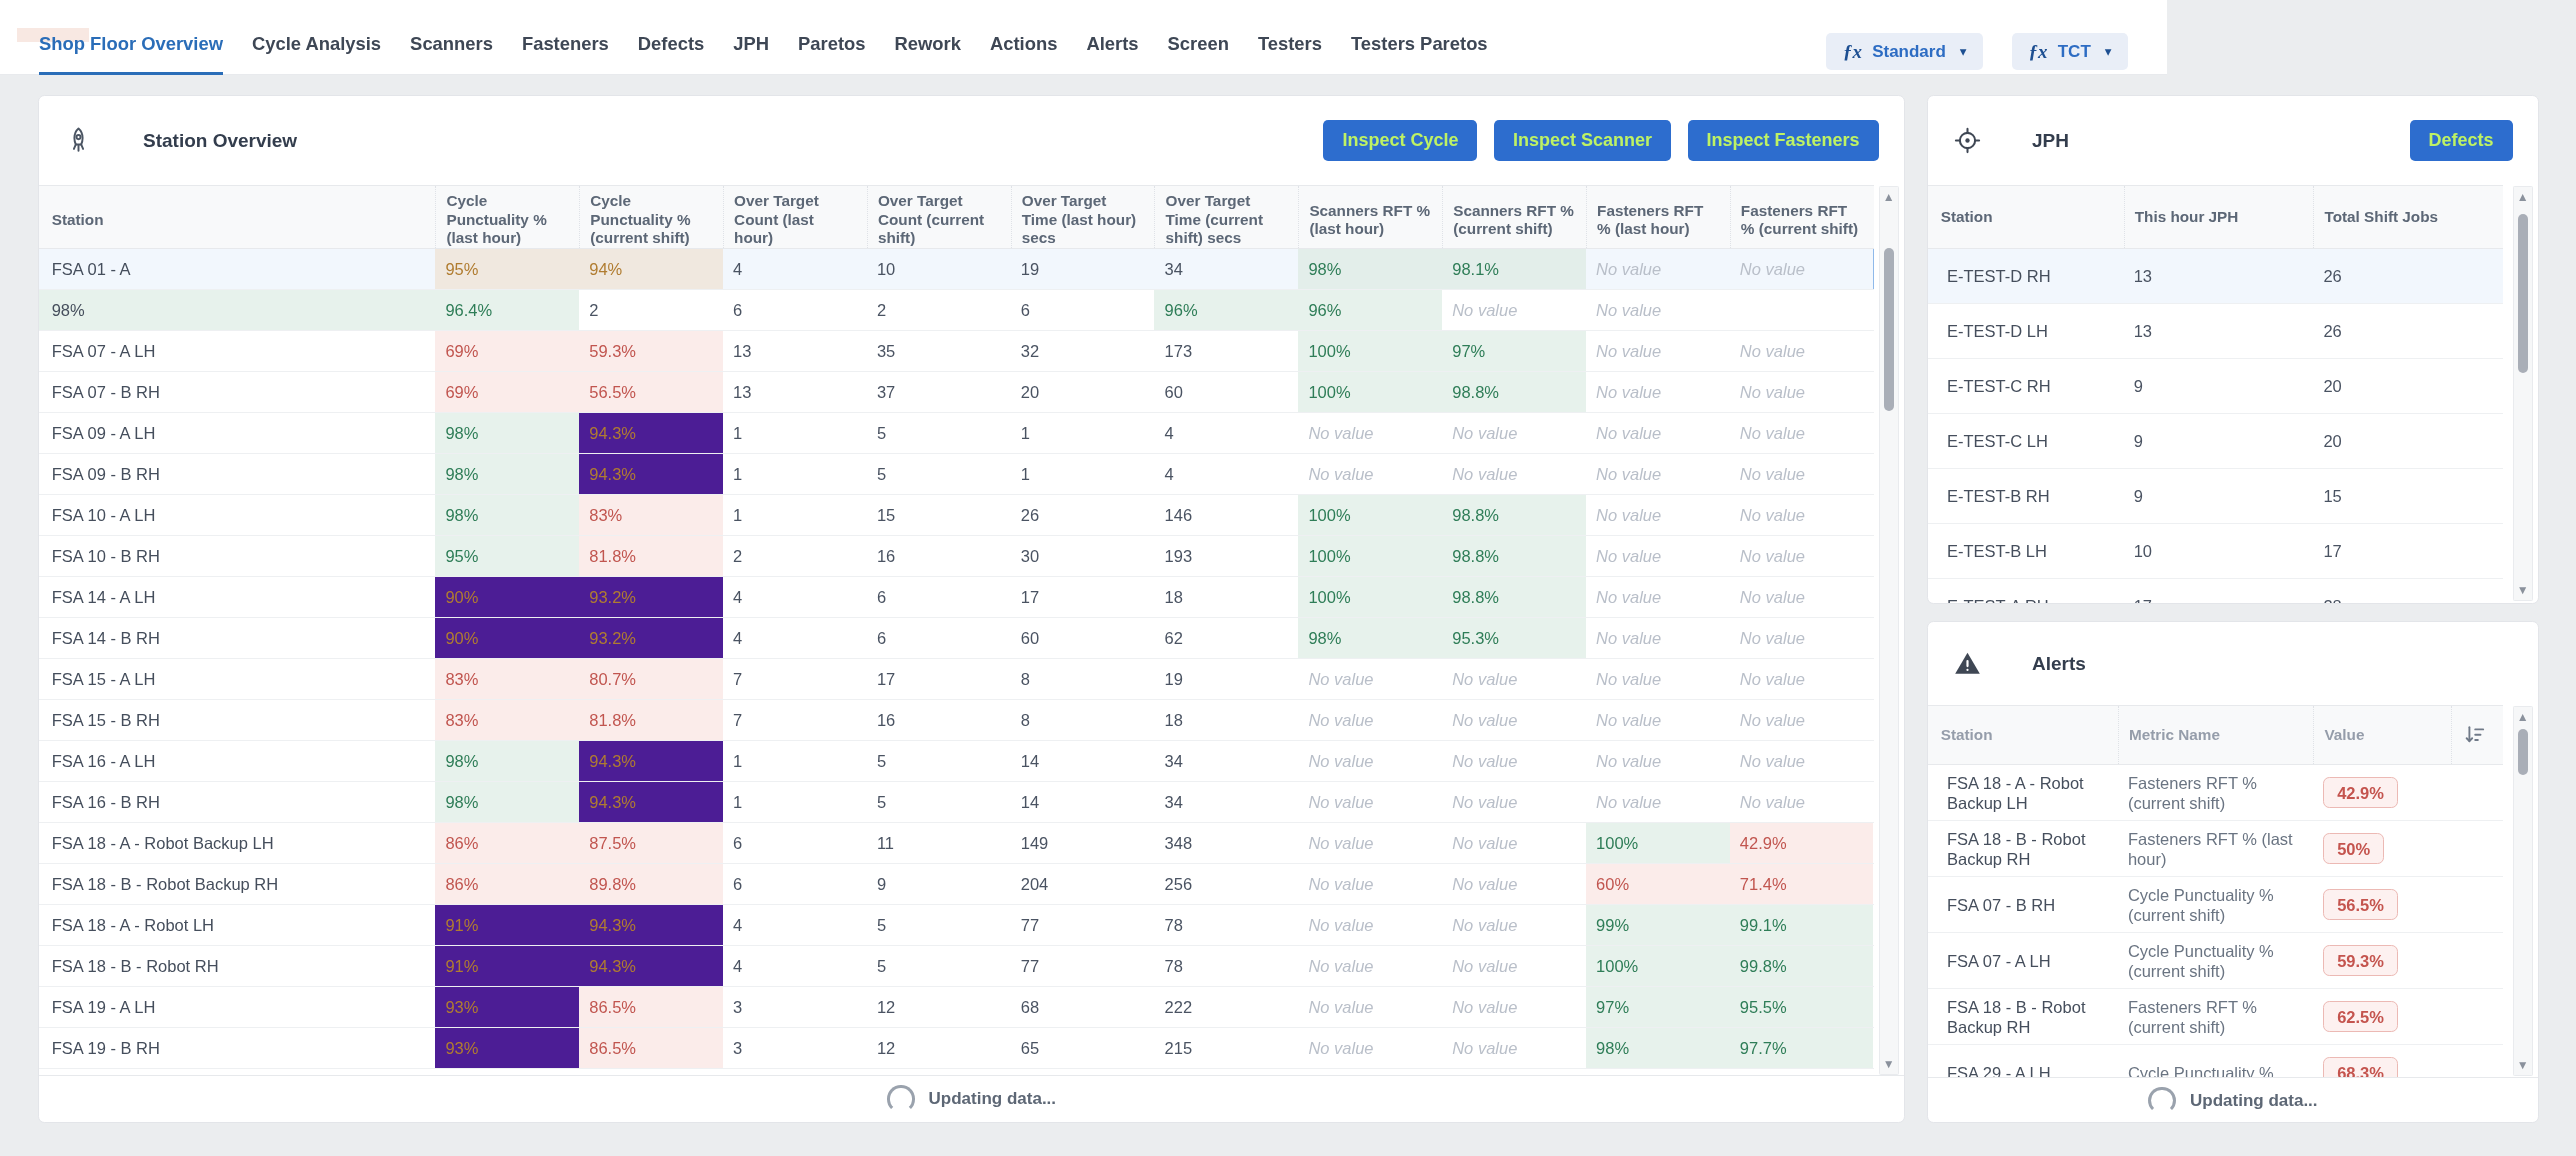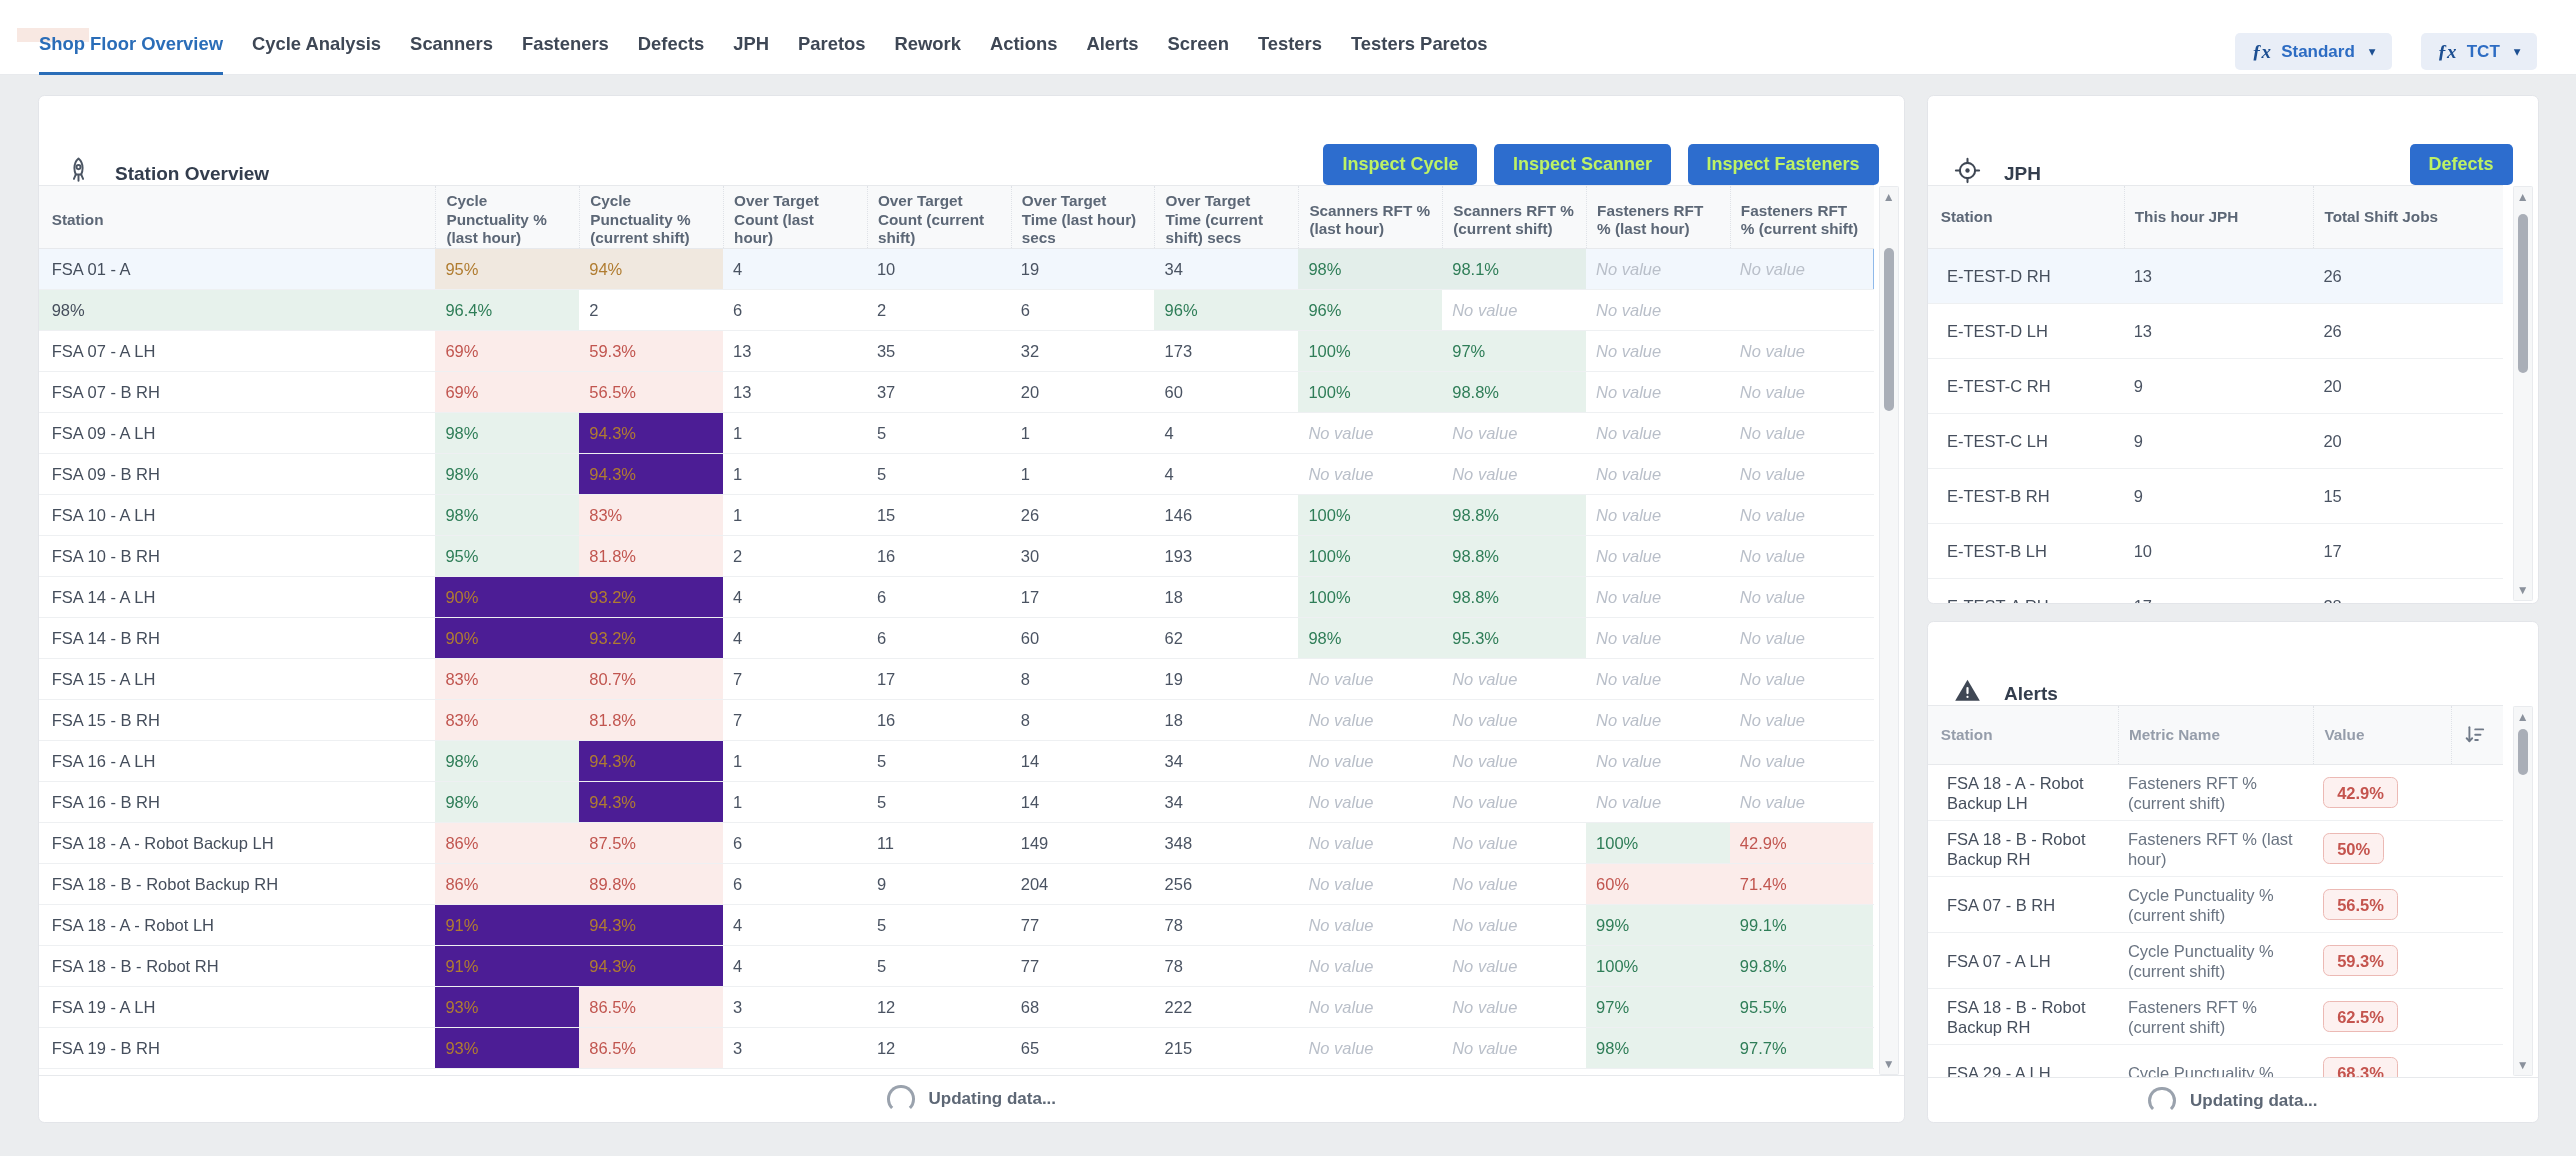--- a/index.html
+++ b/index.html
@@ -1,32 +1,32 @@
 <!DOCTYPE html>
 <html style="font-size:10.2px"><head>
 <meta charset="utf-8">
 <style>
   html,body{margin:0;padding:0;}
   body{width:2576px;height:1157px;background:#ebedef;font-family:"Liberation Sans","DejaVu Sans",sans-serif;position:relative;overflow:hidden;-webkit-font-smoothing:antialiased;}
   
-  .tabbar{position:absolute;top:0;left:0;width:2576px;height:75px;background:#ffffff;border-bottom:1.3px solid #e8eaed;box-sizing:border-box;}
+  .tabbar{position:absolute;top:0;left:0;width:2167px;height:75px;background:#ffffff;border-bottom:1.3px solid #e8eaed;box-sizing:border-box;}
   .peach-strip{position:absolute;left:17px;top:28px;width:72px;height:14px;background:#f8e8e2;}
   .tabs{position:absolute;left:39px;top:0;height:75px;display:flex;gap:29px;align-items:stretch;}
   .tab{display:flex;align-items:center;font-size:18.4px;font-weight:600;color:#3e4755;border-bottom:3.8px solid transparent;box-sizing:border-box;padding-top:15.3px;cursor:pointer;white-space:nowrap;}
   .tab.active{color:#2a6db8;border-bottom-color:#2a6db8;}
   .fx-group{position:absolute;right:39px;top:33px;display:flex;gap:29px;}
   .fx-btn{height:37px;background:#e9eef7;border-radius:5.1px;display:flex;align-items:center;gap:10.2px;padding:0 16.5px;color:#2d6cc3;font-size:17px;font-weight:600;cursor:pointer;}
   .fx-glyph{font-family:"Liberation Serif",serif;font-style:italic;font-weight:700;font-size:19px;color:#1d4f92;}
   .caret{font-size:13.4px;color:#1d4f92;margin-left:3.8px;}
   
   .panel{position:absolute;background:#fff;border:1.3px solid #e3e5e9;border-radius:6.4px;box-sizing:border-box;overflow:hidden;}
   #station-panel{left:38px;top:95px;width:1867px;height:1028px;}
   #jph-panel{left:1927px;top:95px;width:612px;height:509px;}
   #alerts-panel{left:1927px;top:621px;width:612px;height:502px;}
-  .panel-head{height:89px;display:flex;align-items:flex-end;padding:0 25.4px;box-sizing:border-box;}
+  .panel-head{height:89px;display:flex;align-items:center;padding:0 25.4px;box-sizing:border-box;gap:28px;}
   .panel-title{font-size:19px;font-weight:700;color:#333d4d;margin-left:21.6px;}
   .head-buttons{margin-left:auto;display:flex;gap:16.5px;}
   .btn-primary{background:#2d6dce;color:#bef264;font-size:18px;font-weight:600;height:41px;padding:0 19px;border-radius:5.1px;display:flex;align-items:center;cursor:pointer;white-space:nowrap;}
   
   .grid-head{display:grid;background:#f8f9fa;border-top:1.3px solid #e7e9ec;border-bottom:1.3px solid #e7e9ec;box-sizing:border-box;}
   .station-grid{grid-template-columns:21.6% repeat(10,1fr);width:calc(100% - 30.5px);}
   .jph-grid{grid-template-columns:34% 33% 33%;width:calc(100% - 35px);}
   .alerts-grid{grid-template-columns:33% 34% 24% 9%;width:calc(100% - 35px);}
   .hcell{font-size:15.3px;line-height:18.4px;font-weight:600;color:#5c6776;display:flex;align-items:center;padding:6.4px 10.2px;box-sizing:border-box;border-left:1.3px dotted #dfe2e7;}
   .hcell:first-child{border-left:none;padding-left:12.7px;}

